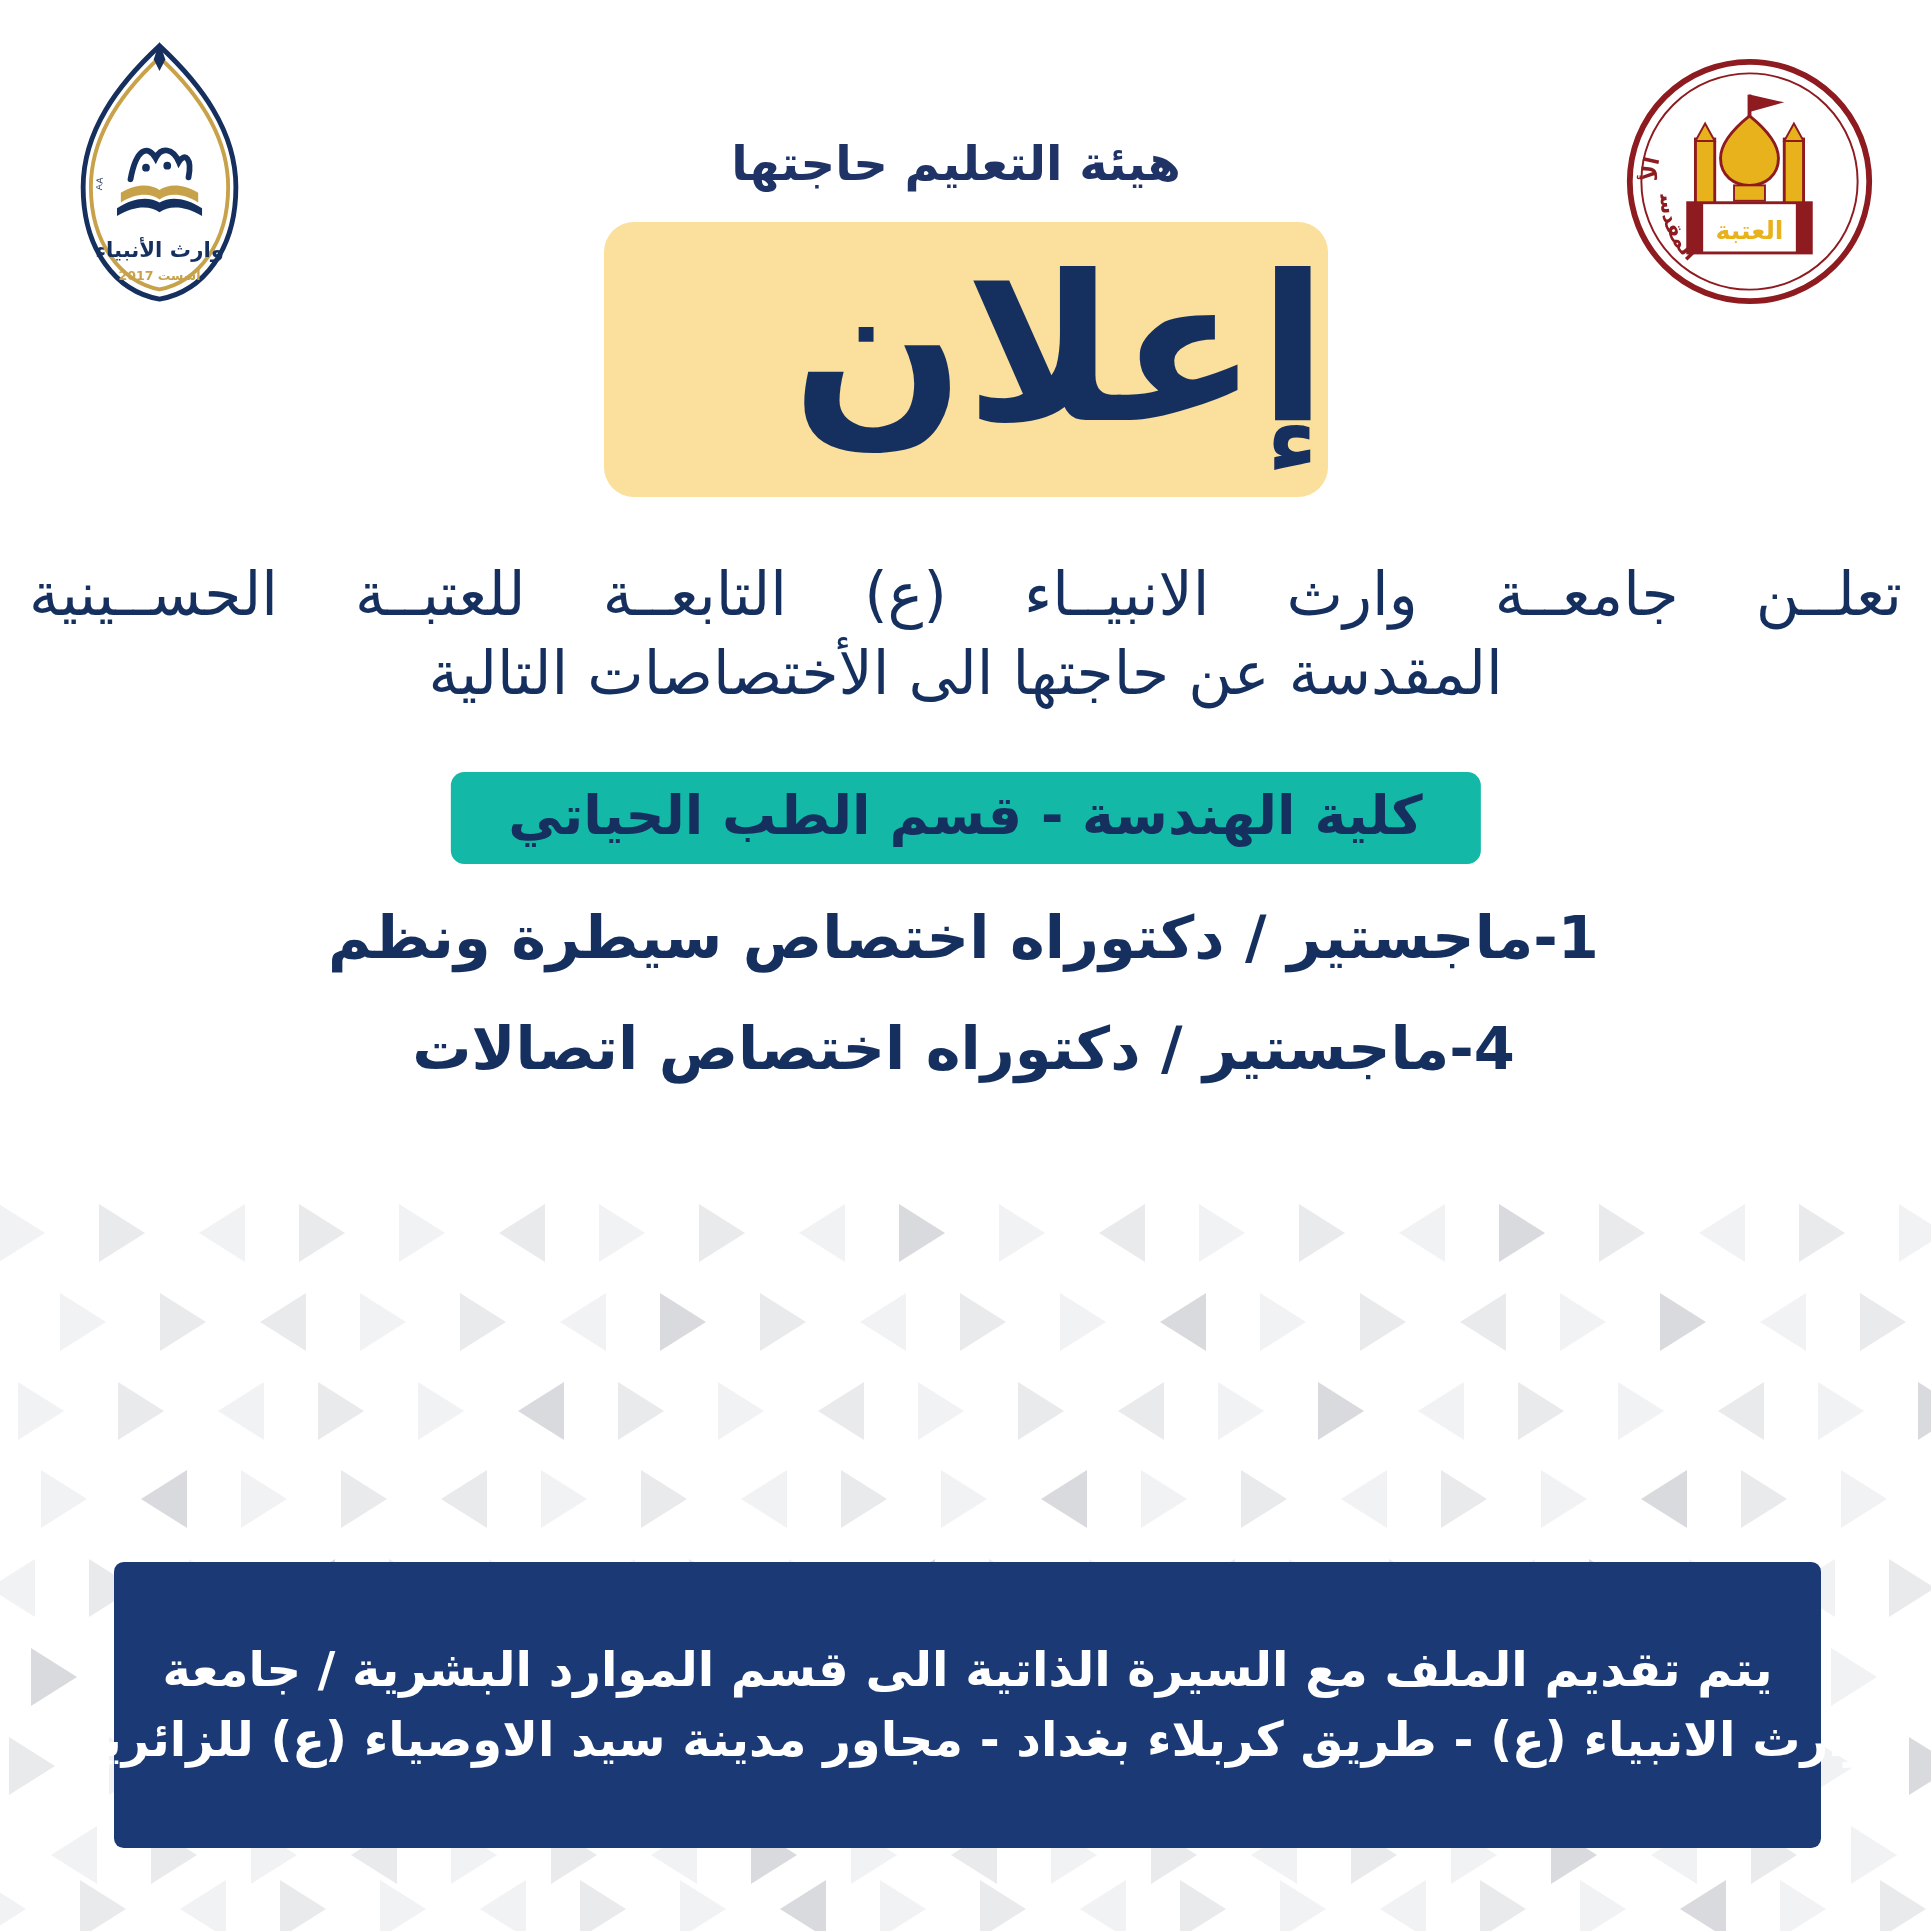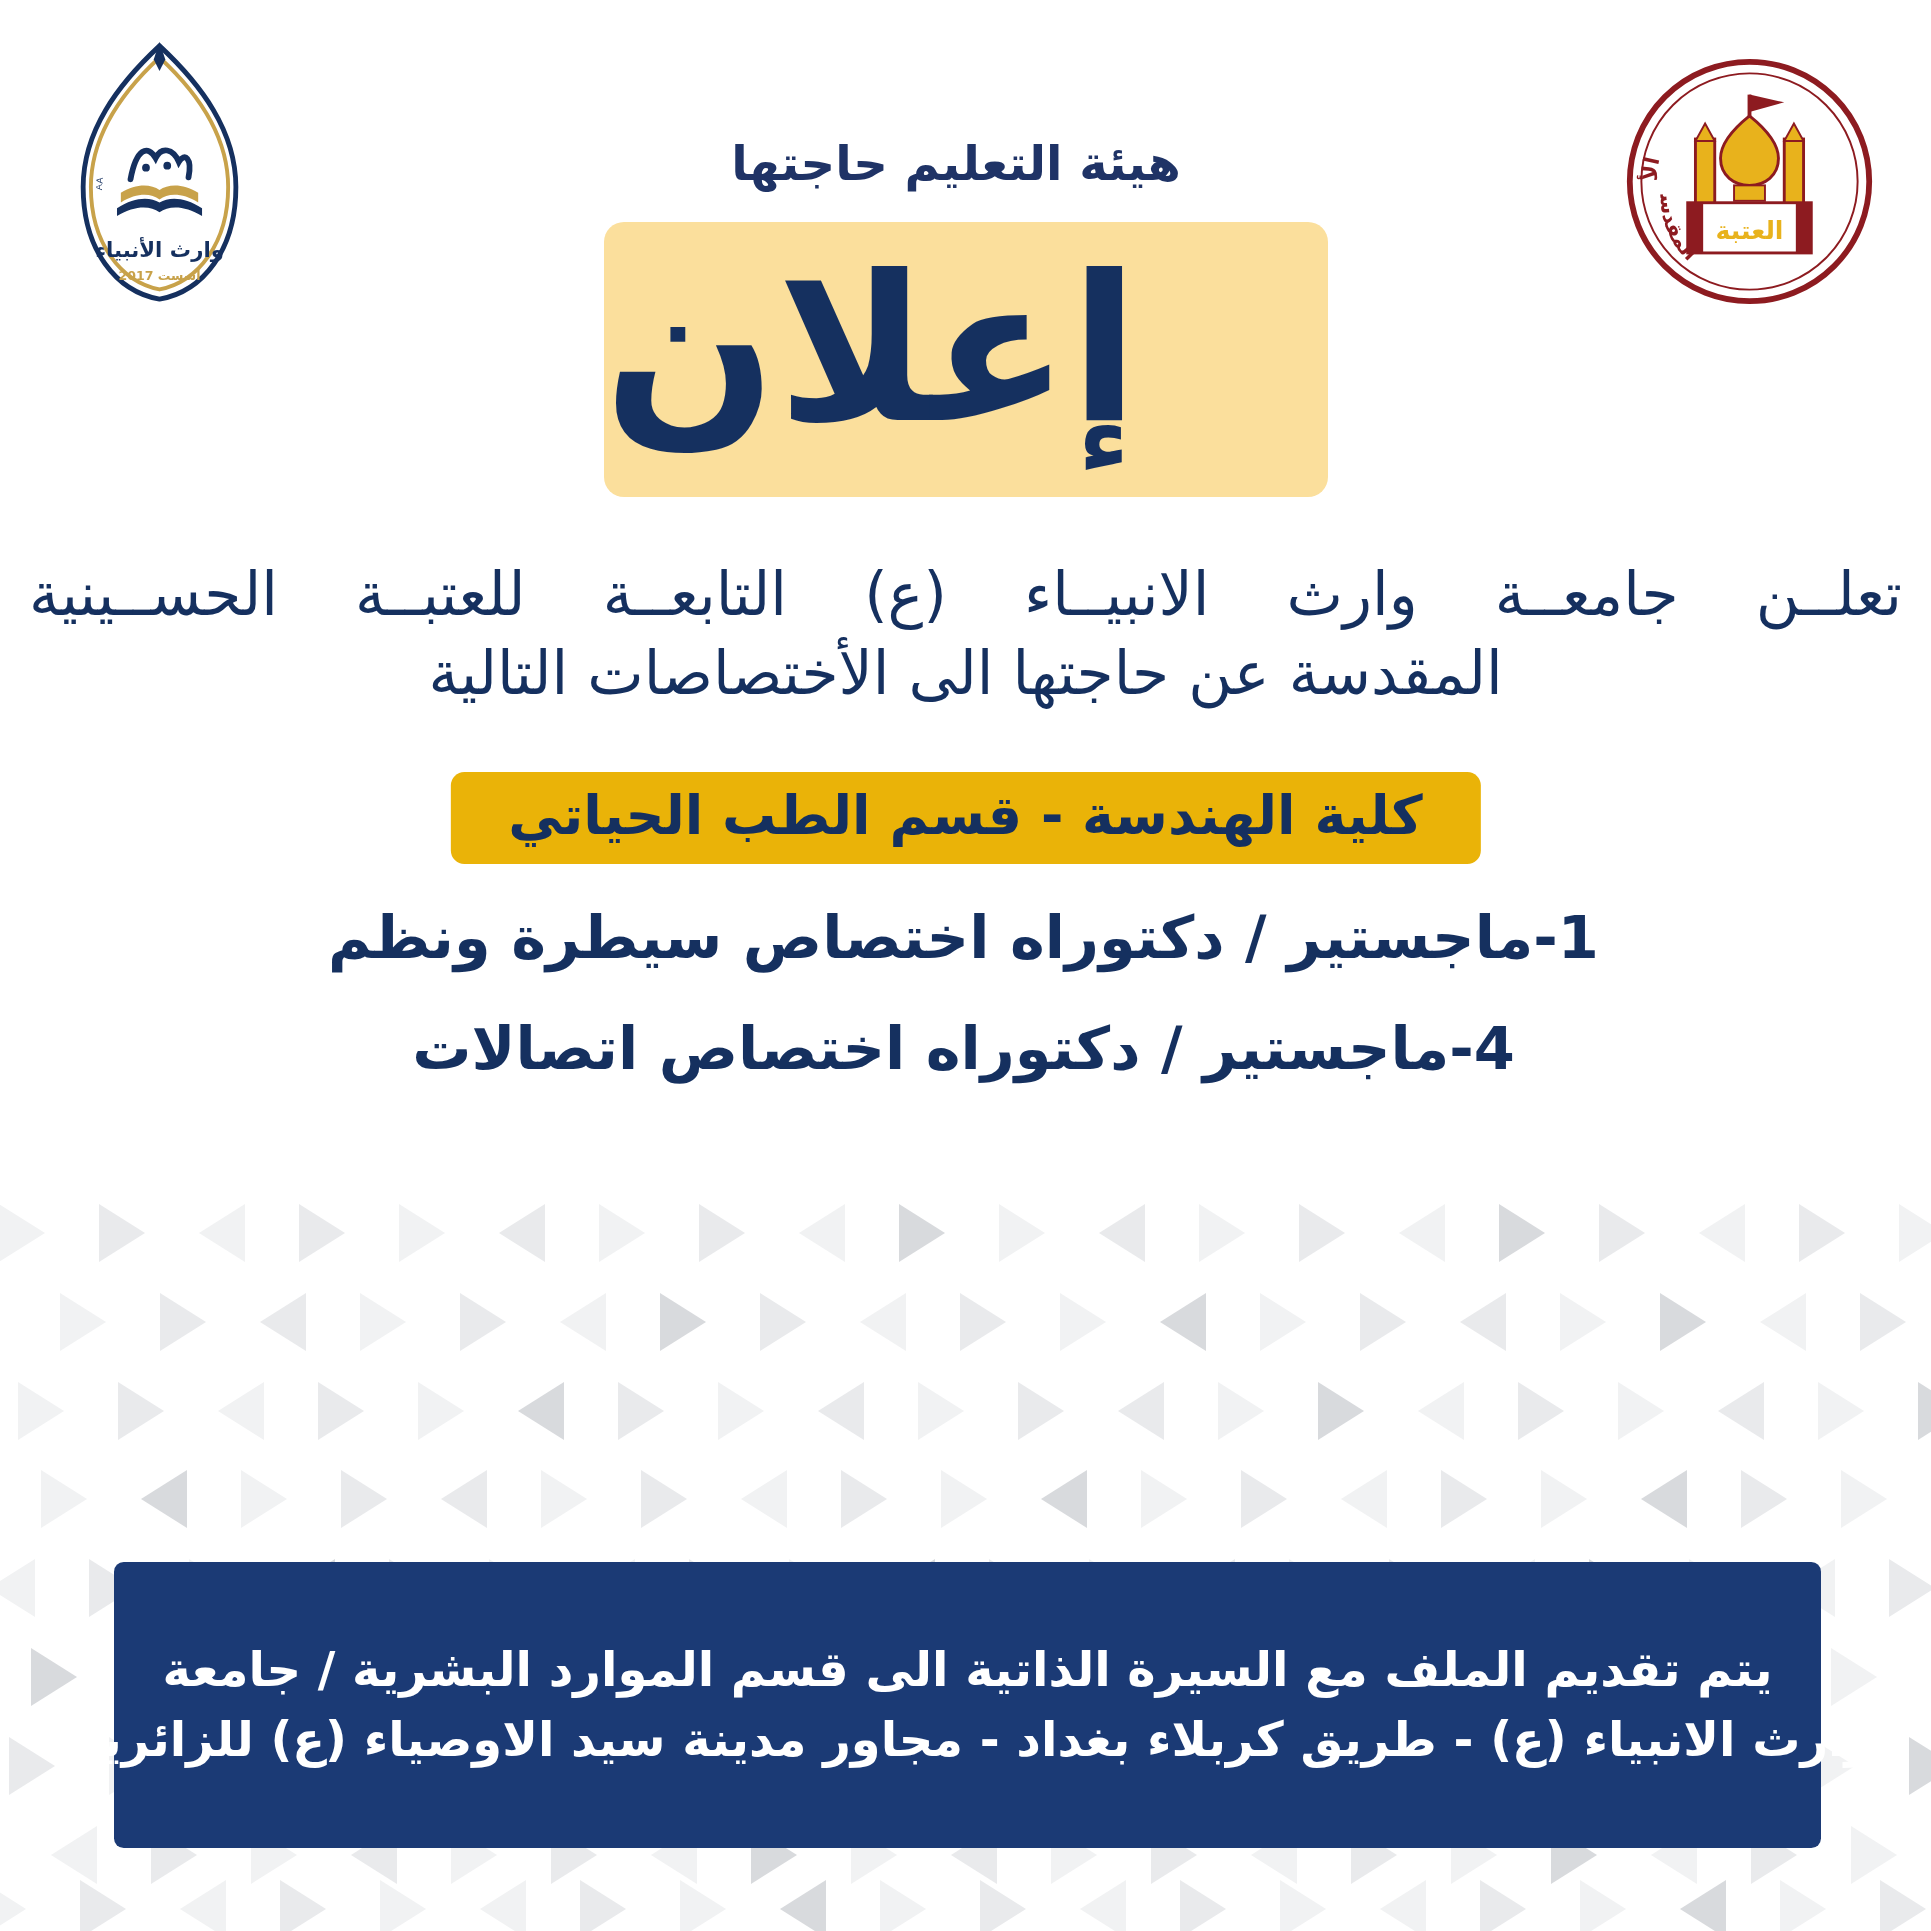--- a/index.html
+++ b/index.html
@@ -97,24 +97,24 @@
   }
 
   .ad-badge {
     position: absolute;
     left: 50%;
     transform: translateX(-50%);
     top: 222px;
     width: 724px;
     height: 275px;
     background: #fbdf9c;
-    border-radius: 20px;
+    border-radius: 30px;
     display: flex;
     align-items: center;
-    justify-content: flex-end;
+    justify-content: flex-start;
   }
   .ad-badge span {
     font-size: 203px;
     font-weight: bold;
     color: #15305f;
     line-height: 1;
     padding-bottom: 17.4px;
   }
 
   
@@ -134,21 +134,21 @@
   }
   .intro .ln1 { display: block; text-align: justify; text-align-last: justify; }
   .intro .ln2 { display: block; }
 
   
   .section-bar {
     position: absolute;
     left: 50%;
     transform: translateX(-50%);
     top: 772px;
-    background: #eab308;
+    background: #14b8a6;
     border-radius: 13.5px;
     padding: 11.6px 58px 17.4px 58px;
     z-index: 3;
   }
   .section-bar span {
     font-size: 54px;
     font-weight: bold;
     color: #15305f;
     direction: rtl;
     white-space: nowrap;

